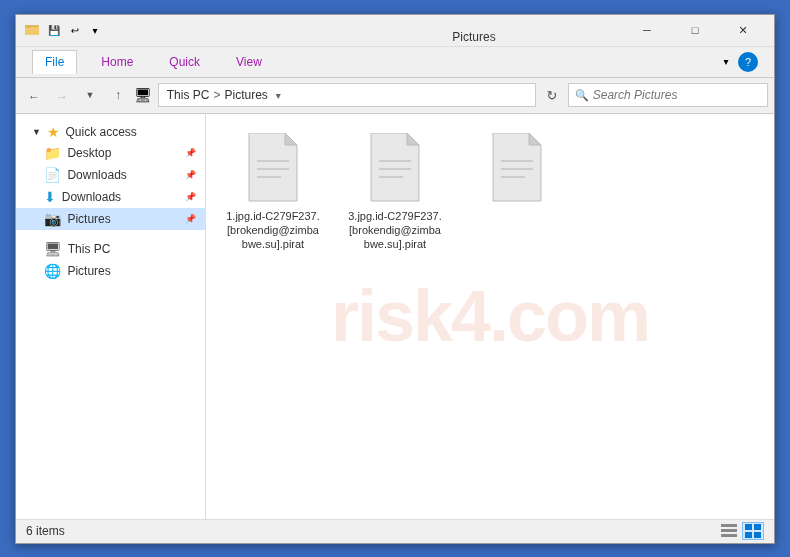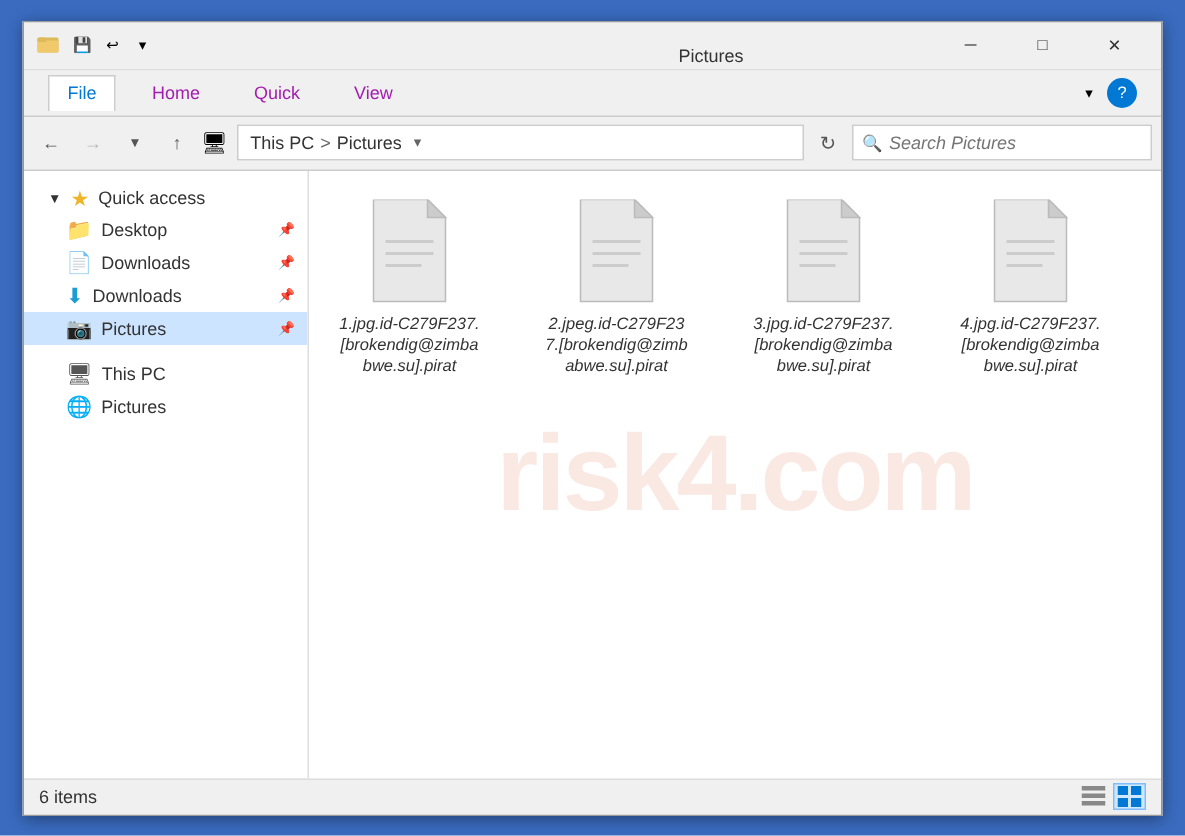--- a/index.html
+++ b/index.html
@@ -268,25 +268,24 @@
       color: rgba(220, 100, 60, 0.15);
       letter-spacing: -2px;
       pointer-events: none;
       white-space: nowrap;
       z-index: 0;
       font-family: Arial, sans-serif;
     }
     .files-grid {
       display: flex;
       flex-wrap: wrap;
-      gap: 28px;
+      gap: 12px;
       align-content: flex-start;
       position: relative;
       z-index: 1;
-      font-style: italic;
     }
     .file-item {
       width: 110px;
       display: flex;
       flex-direction: column;
       align-items: center;
       cursor: pointer;
       padding: 6px;
       border: 1px solid transparent;
       border-radius: 2px;
@@ -452,50 +451,39 @@
 
       <div class="file-item">
             <div class="file-icon"><svg viewBox="0 0 64 72" xmlns="http://www.w3.org/2000/svg">
       <polygon points="8,0 44,0 56,12 56,68 8,68" fill="#e8e8e8" stroke="#bbb" stroke-width="1"></polygon>
       <polygon points="44,0 44,12 56,12" fill="#ccc" stroke="#bbb" stroke-width="1"></polygon>
       <line x1="16" y1="28" x2="48" y2="28" stroke="#ccc" stroke-width="2"></line>
       <line x1="16" y1="36" x2="48" y2="36" stroke="#ccc" stroke-width="2"></line>
       <line x1="16" y1="44" x2="40" y2="44" stroke="#ccc" stroke-width="2"></line>
     </svg></div>
             <div class="file-name">1.jpg.id-C279F237.[brokendig@zimbabwe.su].pirat</div>
-          </div>
-          <div class="file-item">
-            <div class="file-icon"><svg viewBox="0 0 64 72" xmlns="http://www.w3.org/2000/svg">
-      <polygon points="8,0 44,0 56,12 56,68 8,68" fill="#e8e8e8" stroke="#bbb" stroke-width="1"></polygon>
-      <polygon points="44,0 44,12 56,12" fill="#ccc" stroke="#bbb" stroke-width="1"></polygon>
-      <line x1="16" y1="28" x2="48" y2="28" stroke="#ccc" stroke-width="2"></line>
-      <line x1="16" y1="36" x2="48" y2="36" stroke="#ccc" stroke-width="2"></line>
-      <line x1="16" y1="44" x2="40" y2="44" stroke="#ccc" stroke-width="2"></line>
-    </svg></div>
-            <div class="file-name">2.jpeg.id-C279F237.[brokendig@zimbabwe.su].pirat</div>
           </div>
           <div class="file-item">
             <div class="file-icon"><svg viewBox="0 0 64 72" xmlns="http://www.w3.org/2000/svg">
       <polygon points="8,0 44,0 56,12 56,68 8,68" fill="#e8e8e8" stroke="#bbb" stroke-width="1"></polygon>
       <polygon points="44,0 44,12 56,12" fill="#ccc" stroke="#bbb" stroke-width="1"></polygon>
       <line x1="16" y1="28" x2="48" y2="28" stroke="#ccc" stroke-width="2"></line>
       <line x1="16" y1="36" x2="48" y2="36" stroke="#ccc" stroke-width="2"></line>
       <line x1="16" y1="44" x2="40" y2="44" stroke="#ccc" stroke-width="2"></line>
     </svg></div>
             <div class="file-name">3.jpg.id-C279F237.[brokendig@zimbabwe.su].pirat</div>
           </div>
           <div class="file-item">
             <div class="file-icon"><svg viewBox="0 0 64 72" xmlns="http://www.w3.org/2000/svg">
       <polygon points="8,0 44,0 56,12 56,68 8,68" fill="#e8e8e8" stroke="#bbb" stroke-width="1"></polygon>
       <polygon points="44,0 44,12 56,12" fill="#ccc" stroke="#bbb" stroke-width="1"></polygon>
       <line x1="16" y1="28" x2="48" y2="28" stroke="#ccc" stroke-width="2"></line>
       <line x1="16" y1="36" x2="48" y2="36" stroke="#ccc" stroke-width="2"></line>
       <line x1="16" y1="44" x2="40" y2="44" stroke="#ccc" stroke-width="2"></line>
     </svg></div>
-            <div class="file-name">4.jpg.id-C279F237.[brokendig@zimbabwe.su].pirat</div>
           </div>
         </div>
     </div>
   </div>
 
   <div class="status-bar">
     <span class="status-left">6 items</span>
     <div class="status-right">
       <button class="view-btn">
         <svg width="16" height="14" viewBox="0 0 16 14">

